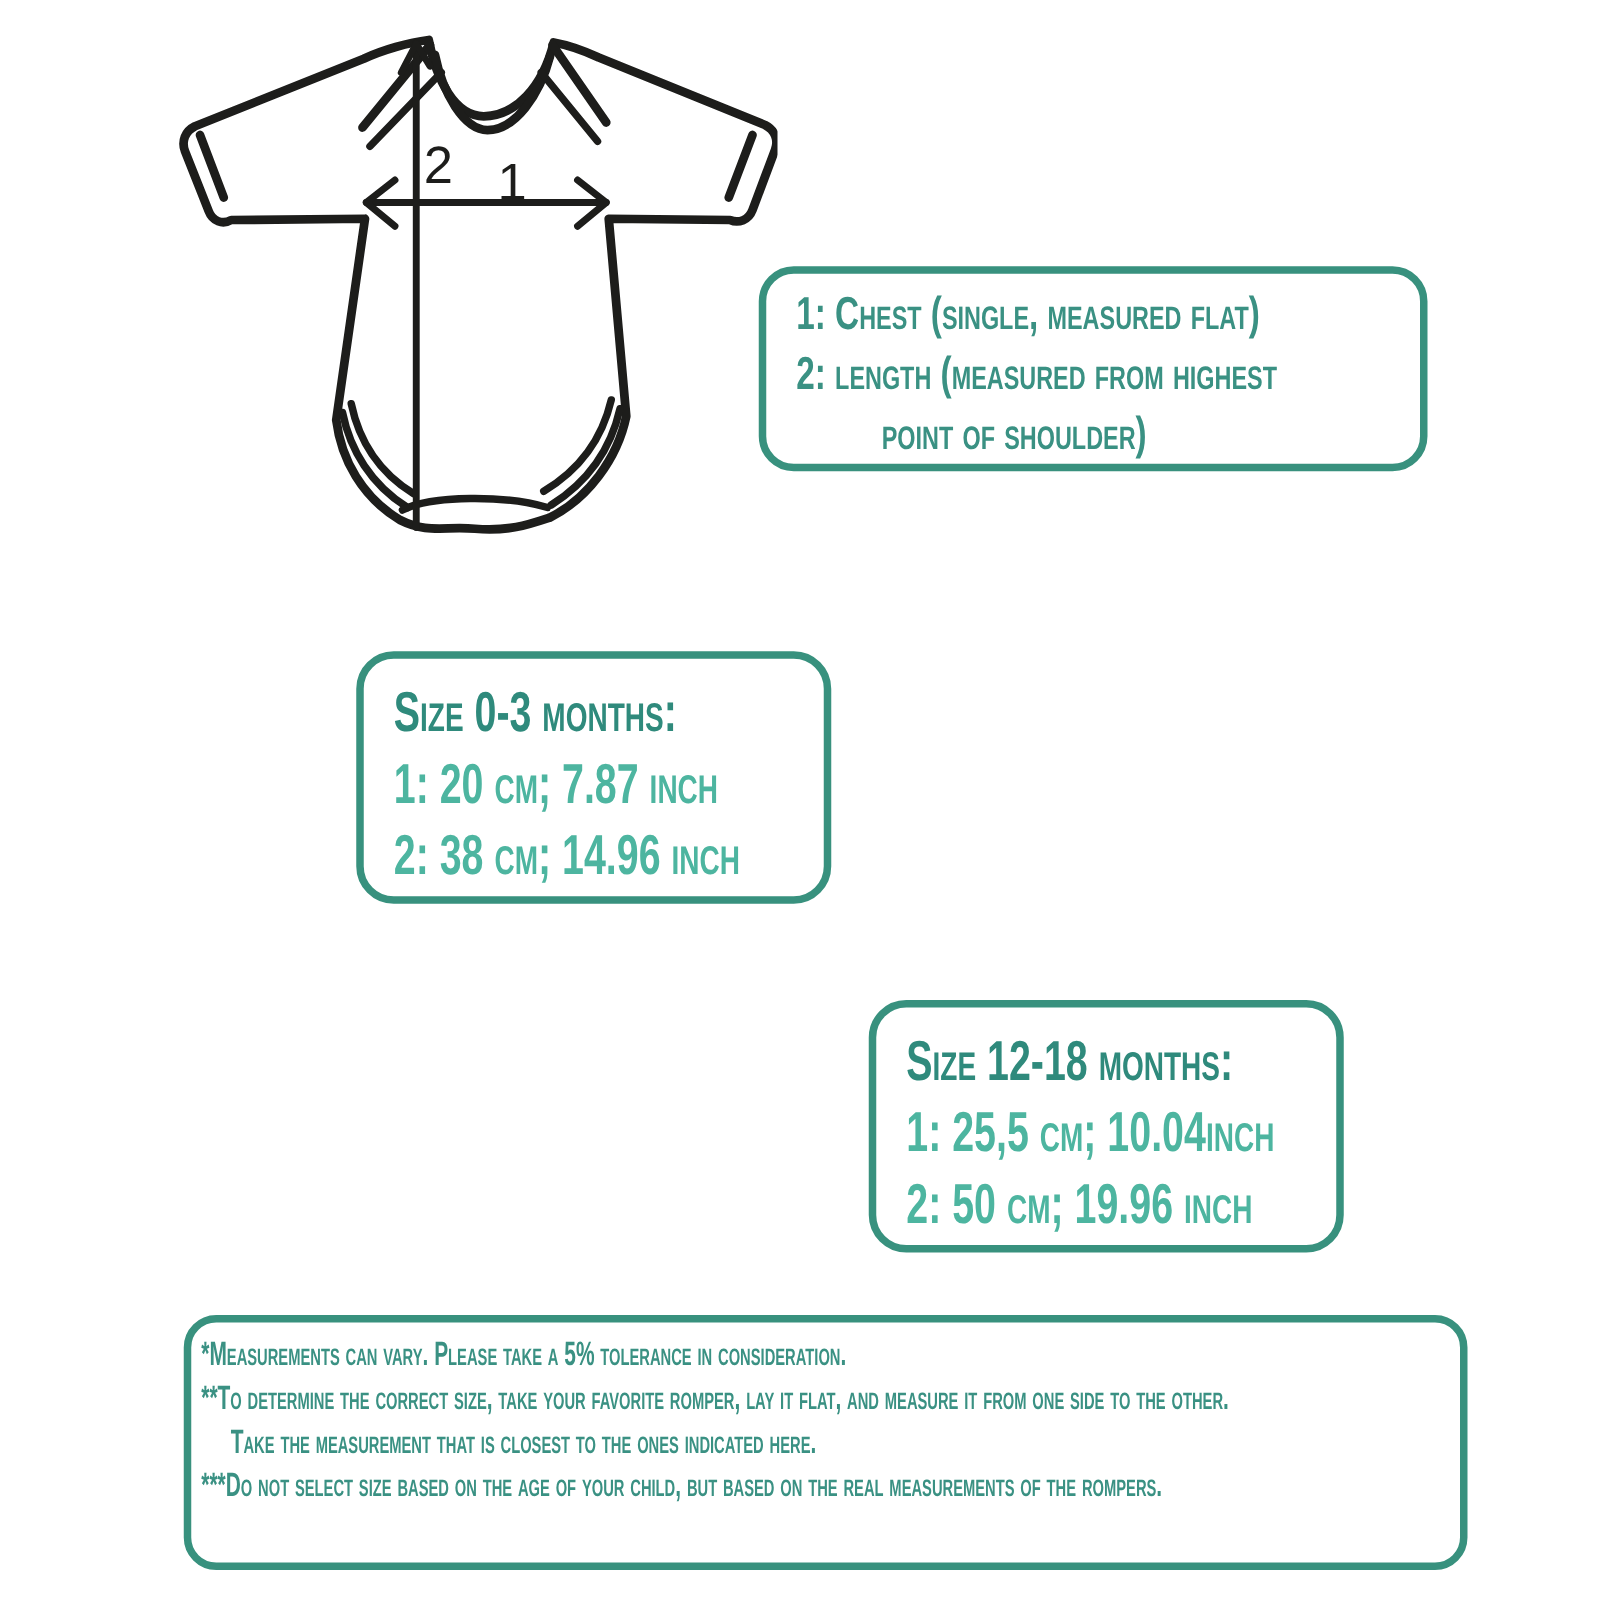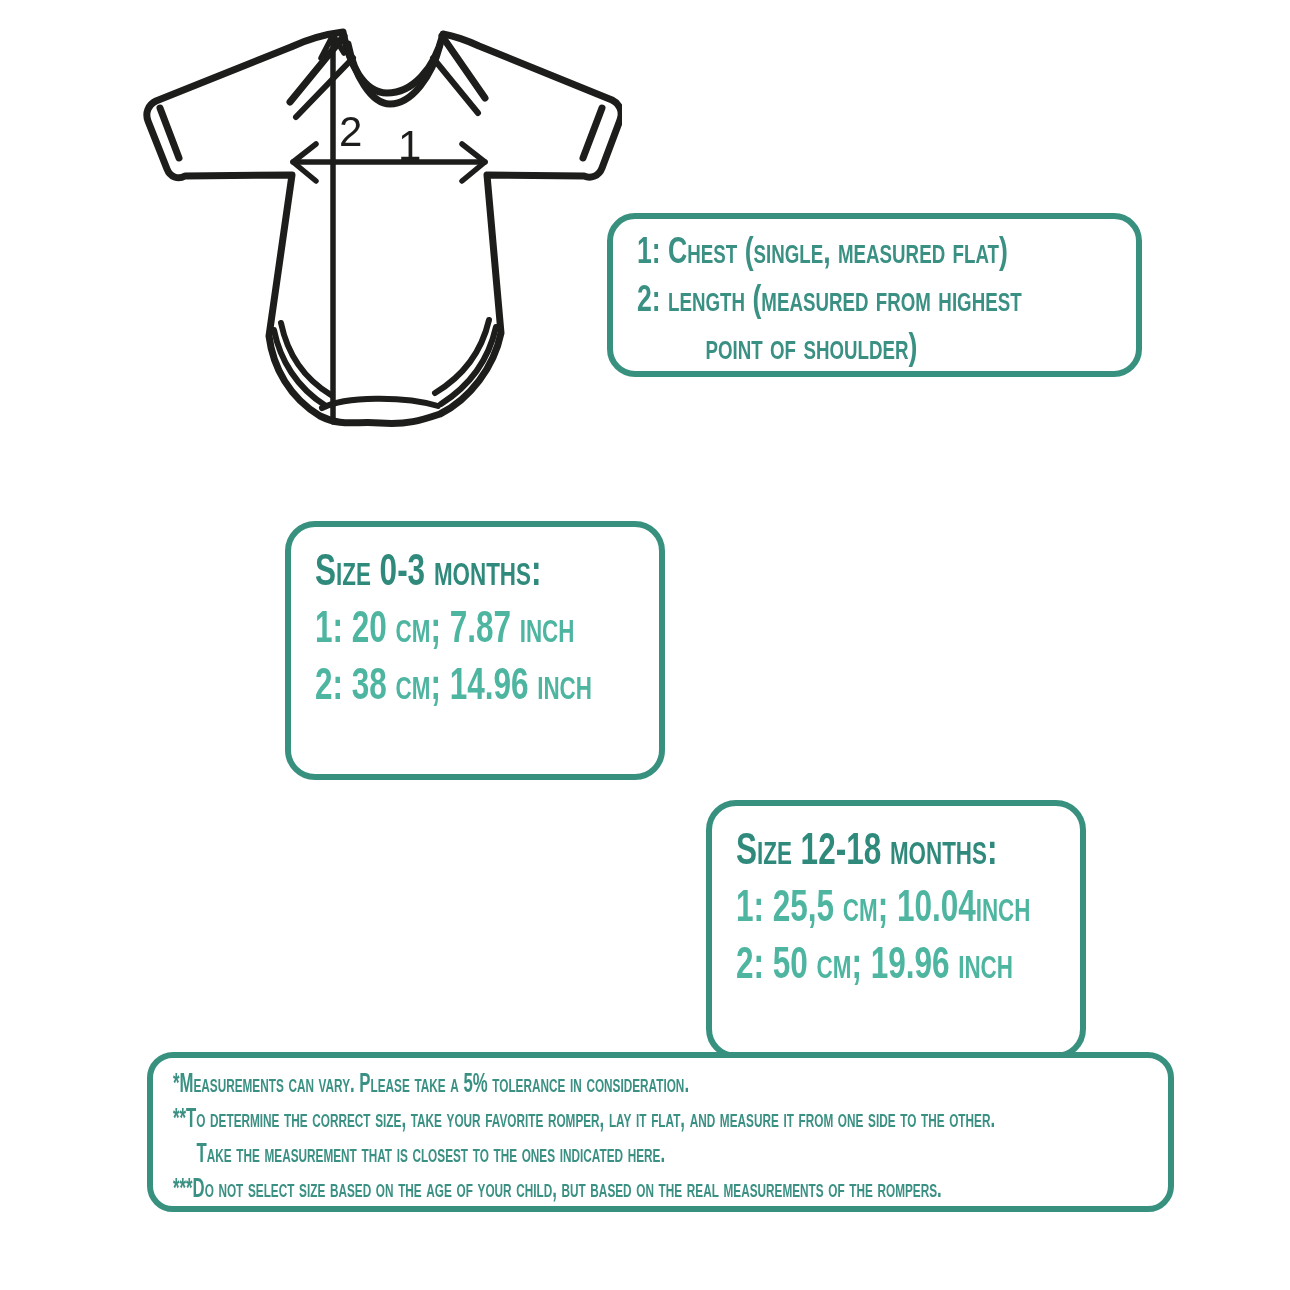--- a/index.html
+++ b/index.html
@@ -16,30 +16,30 @@
   }
   .sc{
     font-variant:small-caps;font-weight:bold;
     transform-origin:left top;white-space:nowrap;
   }
   
   .legend{left:607px;top:213px;width:535px;height:164px;padding:8px 10px 16px 24px;}
   .legend .sc{transform:scaleX(0.72);font-size:37px;line-height:48px;color:#3A9183;}
   .legend .indent{padding-left:95px;}
   
-  .sizebox{width:380px;height:259px;padding:14px 4px 16px 24px;border-radius:30px;}
+  .sizebox{width:380px;height:202px;padding:14px 4px 16px 24px;border-radius:30px;}
   .sizebox .sc{transform:scaleX(0.70);font-size:45px;line-height:57px;}
   .sizebox .title{color:#2F8A7C;}
   .sizebox .val{color:#4DB5A0;}
   .box-a{left:285px;top:521px;}
   .box-b{left:695px;top:521px;}
   .box-c{left:285px;top:800px;}
-  .box-d{left:695px;top:800px;margin-left:11px;}
+  .box-d{left:695px;top:800px;}
   
-  .notes{left:147px;top:1052px;width:1027px;height:160px;padding:8px 4px 0 20px;border-radius:26px;}
+  .notes{left:147px;top:1052px;width:1027px;height:204px;padding:8px 4px 0 8px;border-radius:26px;}
   .notes .sc{transform:scaleX(0.62);font-size:27px;line-height:35px;color:#3A9183;}
   .notes .indent{padding-left:38px;}
 </style>
 </head>
 <body>
 
 <div class="canvas">
 
   <svg class="figure" viewBox="0 0 482 430">
     <g stroke="#1D1D1B" stroke-linejoin="round" stroke-linecap="round" fill="none">

